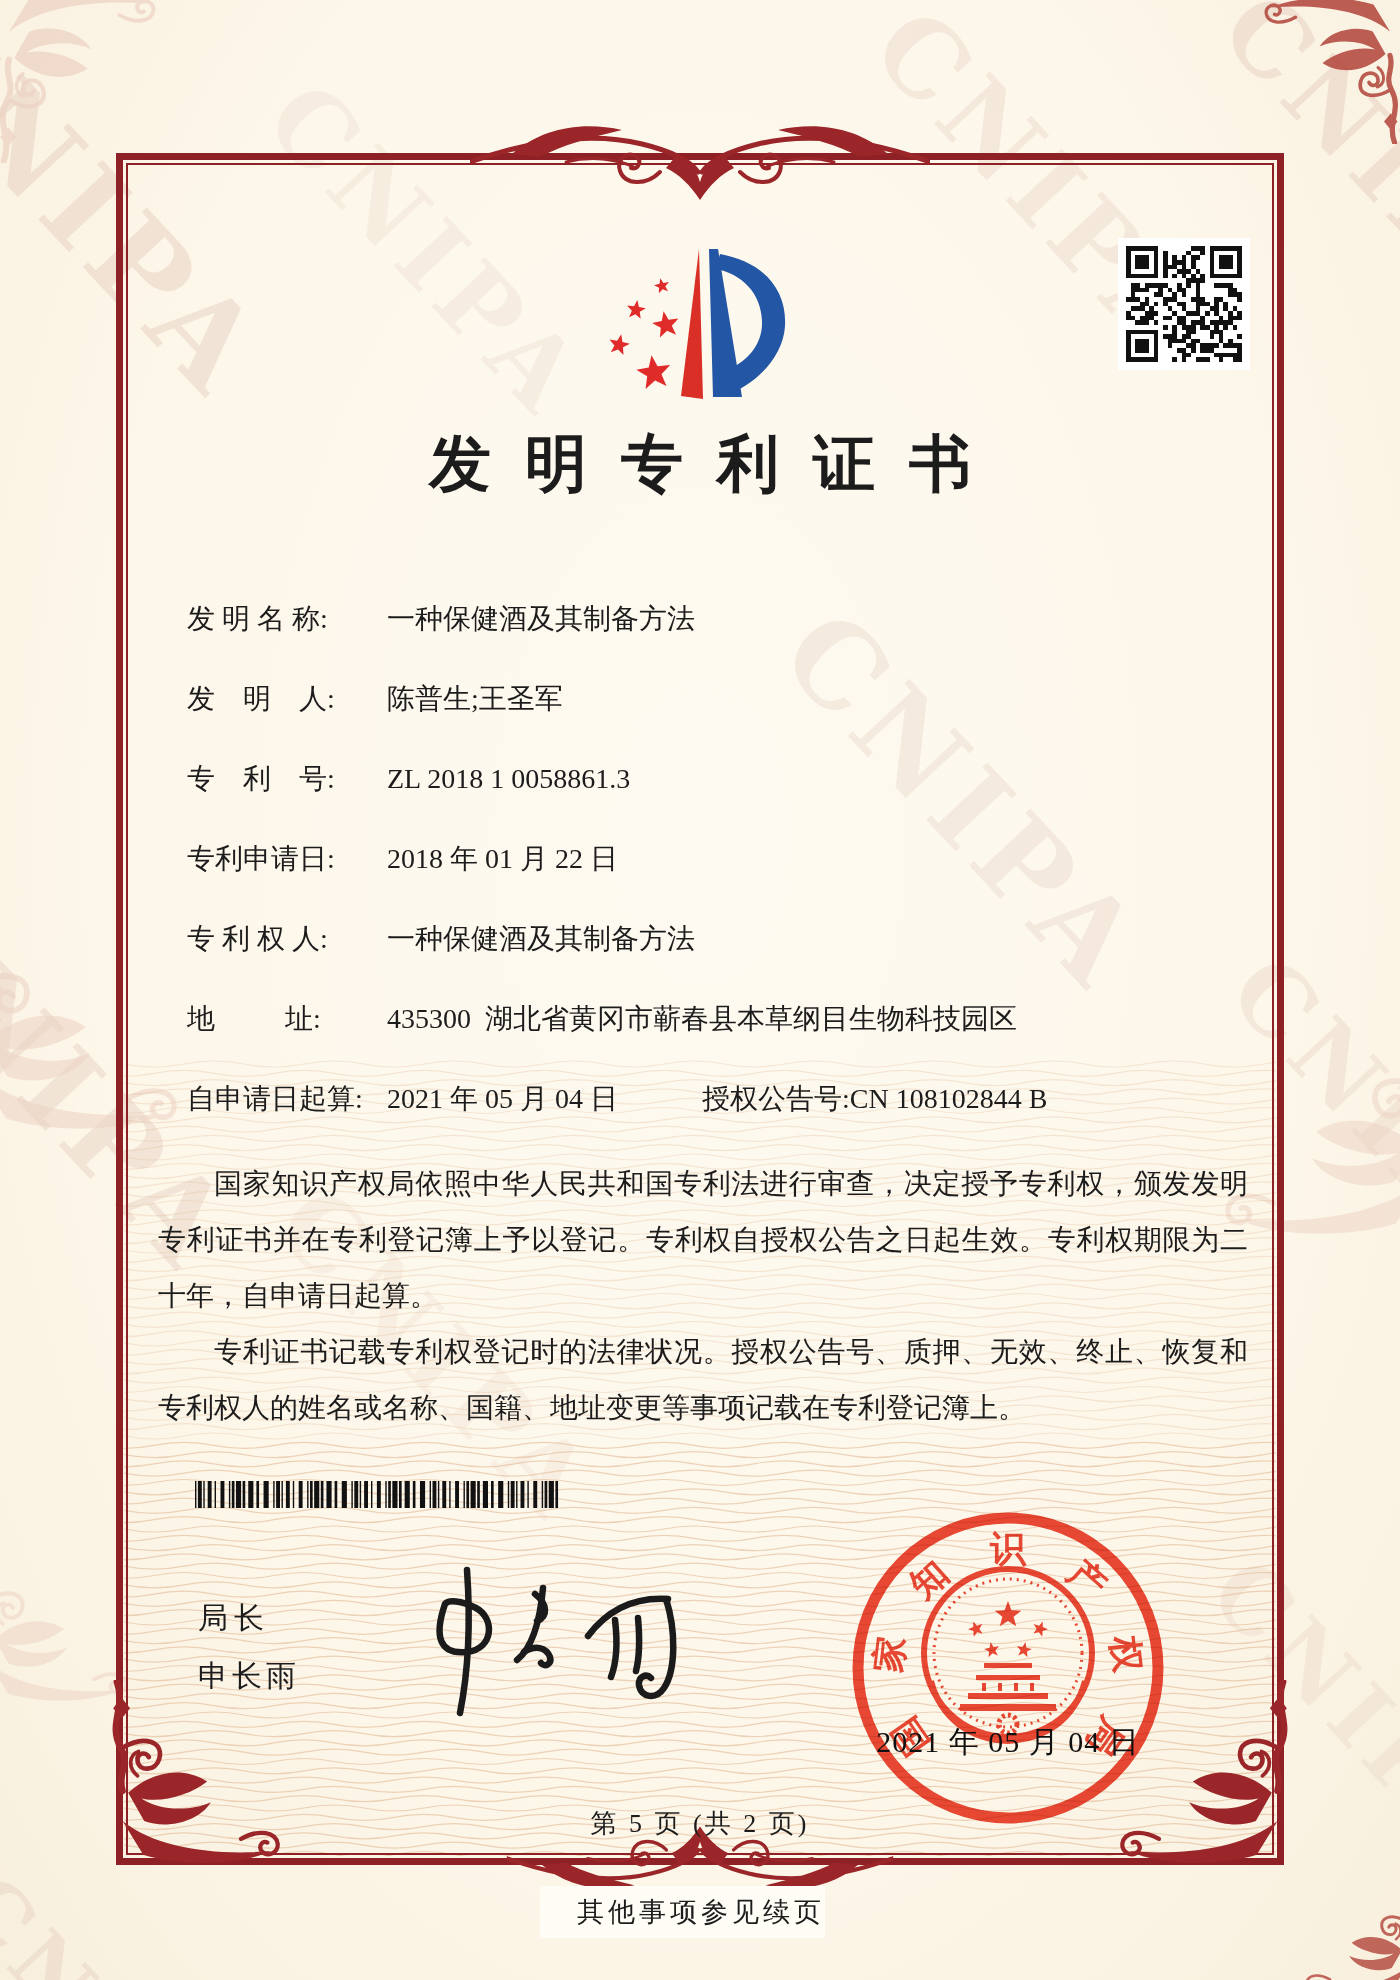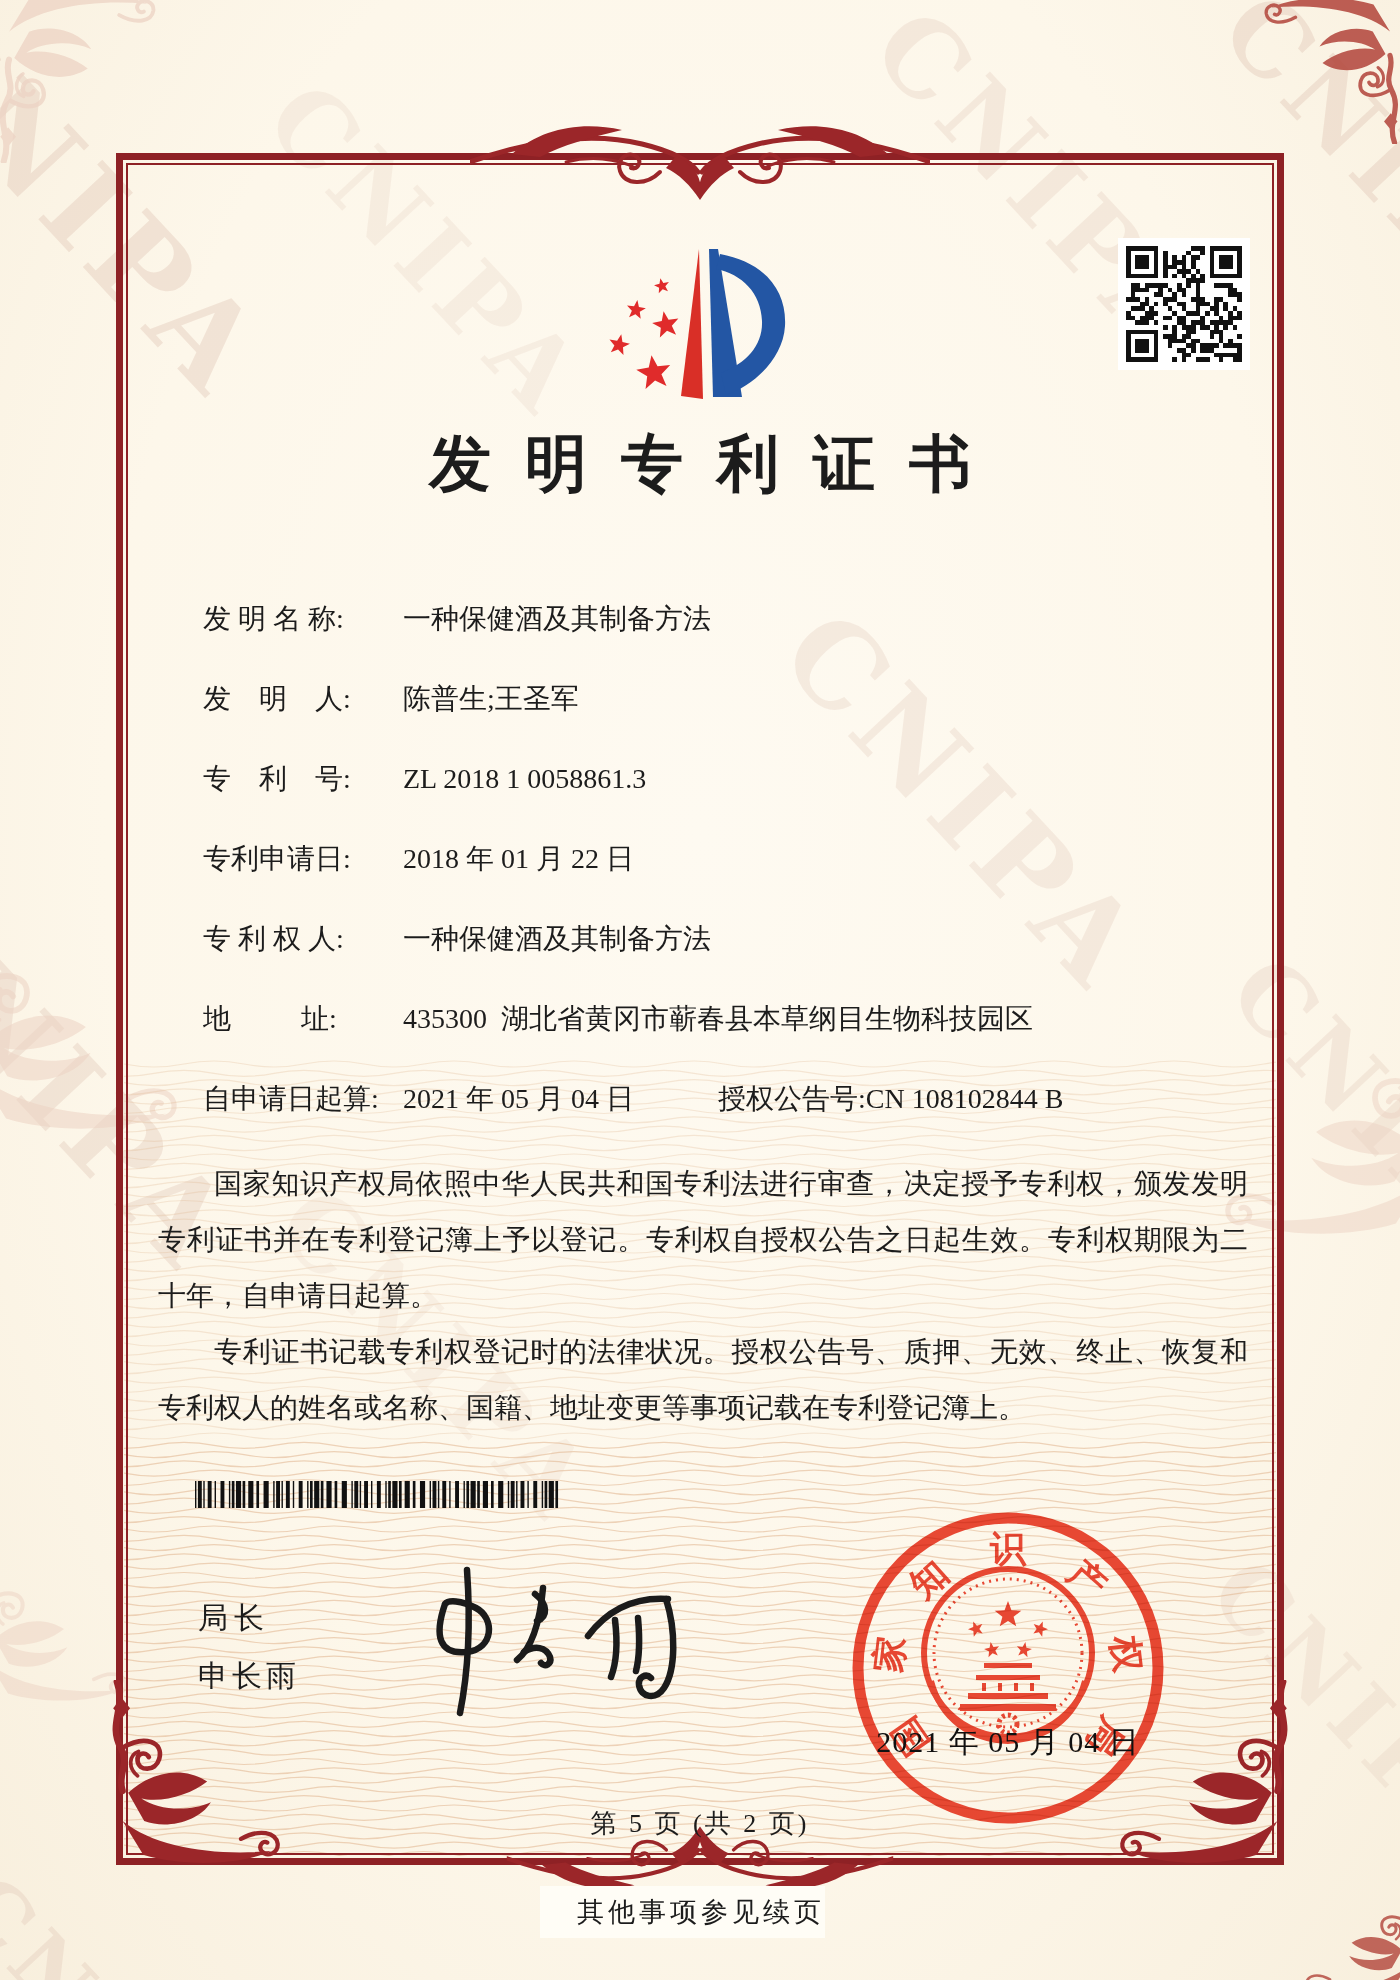--- a/index.html
+++ b/index.html
@@ -16,21 +16,21 @@
          border:7px solid #8e2125;}
   .frame-inner{position:absolute;inset:3px;border:2px solid #8e2125;}
   
   .certno{position:absolute;left:187px;top:228px;font-size:29px;letter-spacing:2px;}
   .title{position:absolute;left:0;top:422px;width:100%;text-align:center;
          font-size:62px;font-weight:bold;letter-spacing:34px;text-indent:34px;}
   .qrbox{position:absolute;left:1118px;top:238px;width:132px;height:132px;background:#ffffff;}
   .qrbox svg{position:absolute;left:8px;top:8px;width:116px;height:116px;}
   
   .fields{position:absolute;left:187px;top:600px;font-size:28px;}
-  .frow{height:80px;margin-left:16px;}
+  .frow{height:80px;}
   .flabel{display:inline-block;min-width:200px;white-space:pre;}
   .fvalue{white-space:pre;}
   .pair2{margin-left:84px;}
   
   .paras{position:absolute;left:158px;top:1156px;width:1090px;}
   .paras p{margin:0;font-size:28px;line-height:56px;text-align:justify;text-indent:56px;}
   
   .barcode{position:absolute;left:195px;top:1481px;width:368px;height:27px;}
   
   .director-title{position:absolute;left:198px;top:1598px;font-size:30px;letter-spacing:6px;}

